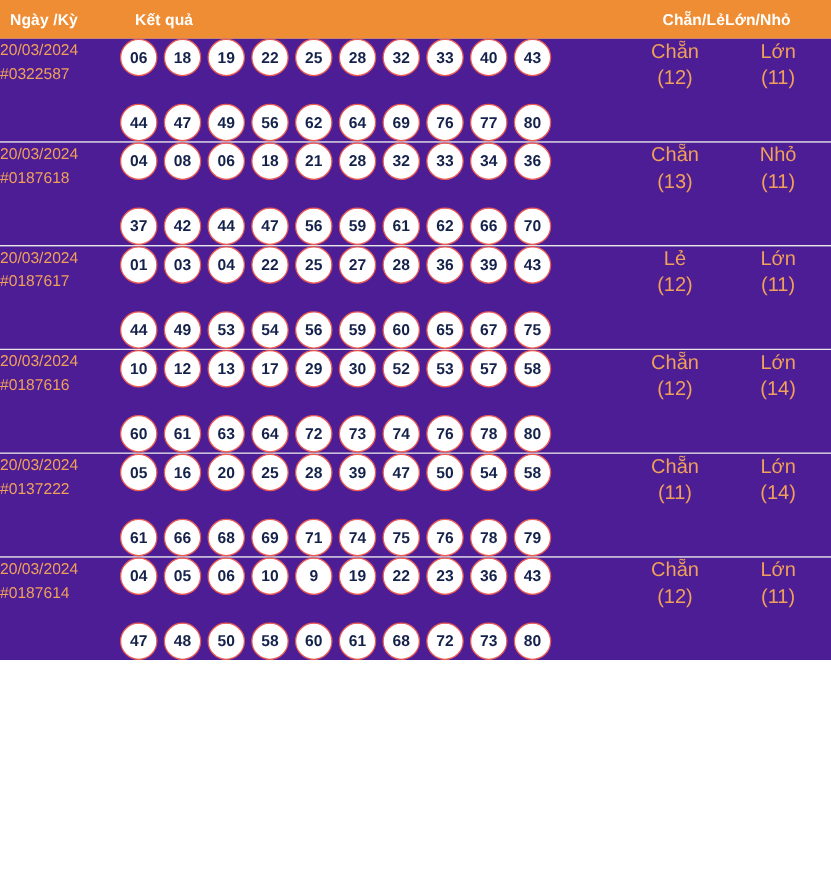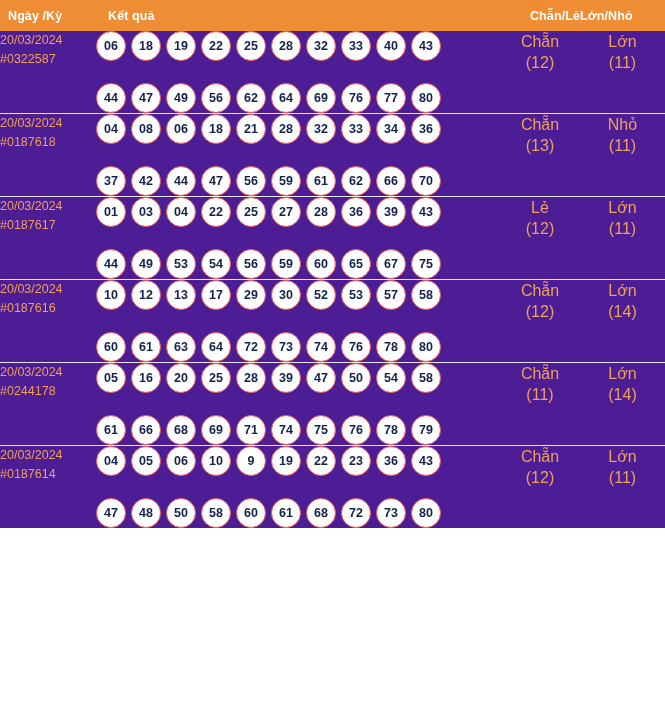--- a/index.html
+++ b/index.html
@@ -225,21 +225,21 @@
             <span class="ball">74</span>
             <span class="ball">76</span>
             <span class="ball">78</span>
             <span class="ball">80</span>
           </div>
         </td>
         <td class="cell-stat"><span>Chẵn</span><span class="stat-count">(12)</span></td>
         <td class="cell-stat"><span>Lớn</span><span class="stat-count">(14)</span></td>
       </tr>
       <tr class="result-row">
-        <td class="cell-date"><span>20/03/2024</span><span class="date-id">#0244178</span></td>
+        <td class="cell-date"><span>20/03/2024</span><span class="date-id">#0137222</span></td>
         <td class="cell-result">
           <div class="ball-line">
             <span class="ball">05</span>
             <span class="ball">16</span>
             <span class="ball">20</span>
             <span class="ball">25</span>
             <span class="ball">28</span>
             <span class="ball">39</span>
             <span class="ball">47</span>
             <span class="ball">50</span>

